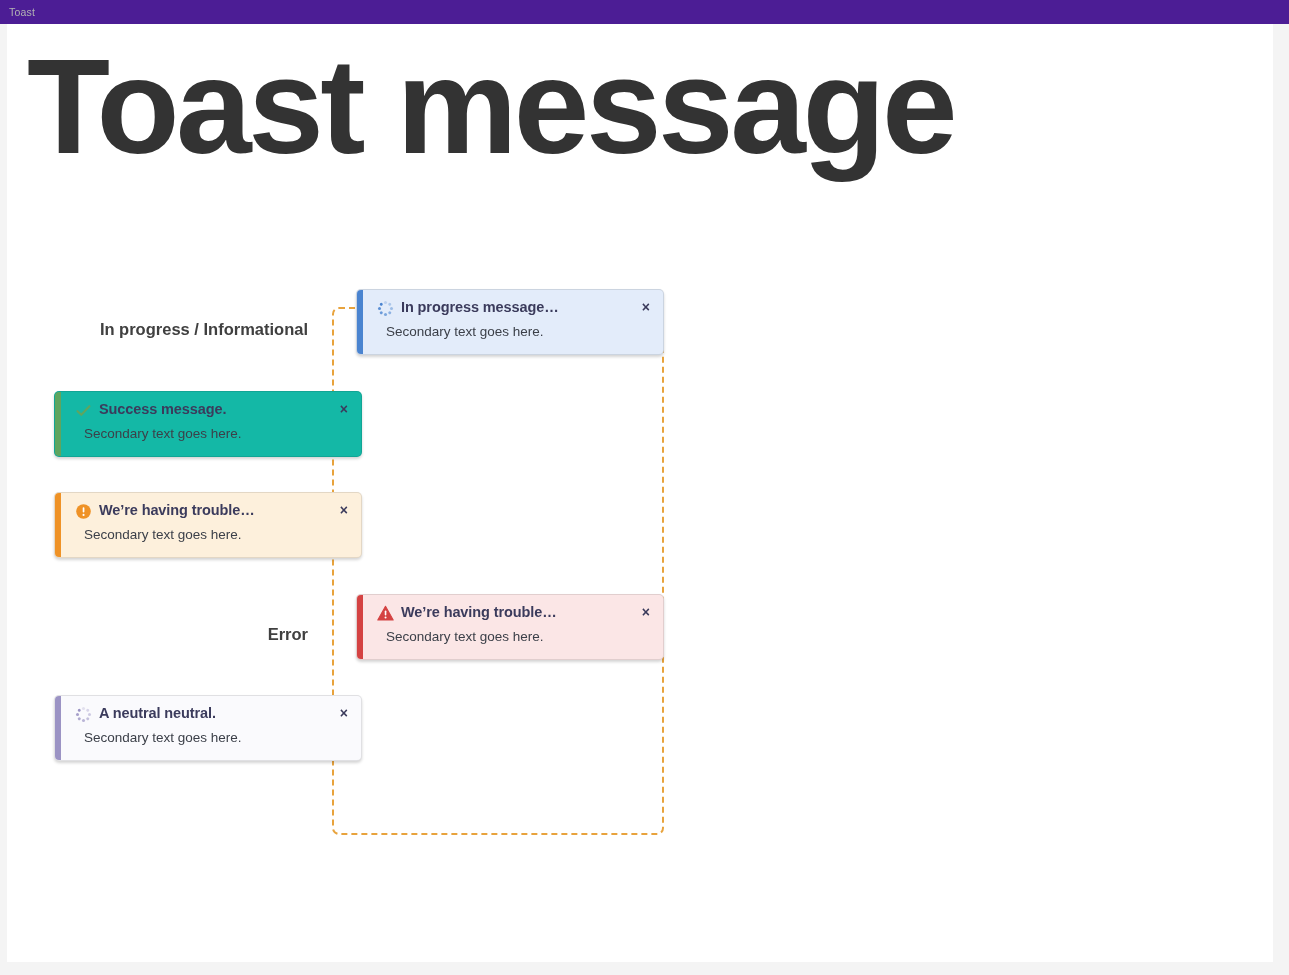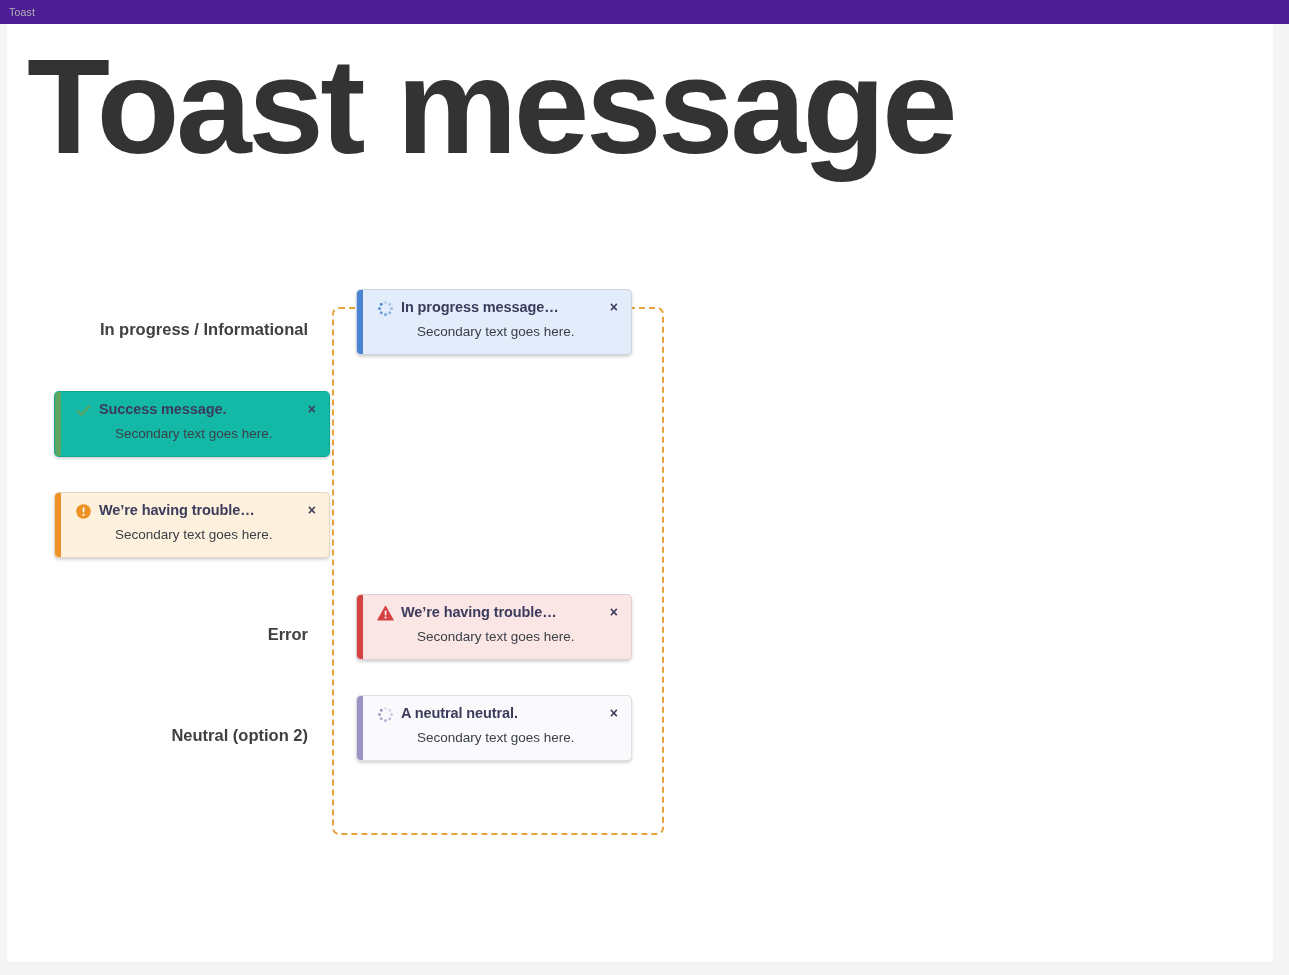--- a/index.html
+++ b/index.html
@@ -98,21 +98,21 @@
 
   
   .toast-slot {
     position: relative;
     padding-left: 47px;
     padding-top: 15px;
   }
 
   .toast {
     position: relative;
-    width: 276px;
+    width: 308px;
     min-height: 66px;
     border-radius: 5px;
     border: 1px solid rgba(0,0,0,0.10);
     box-shadow: 0 2px 3px rgba(0,0,0,0.17);
     overflow: hidden;
     padding: 9px 12px 11px 20px;
   }
   .toast::before {
     content: "";
     position: absolute;
@@ -152,21 +152,21 @@
     line-height: 17px;
     cursor: pointer;
     padding: 0 1px;
   }
 
   .toast-body {
     font-size: 13.5px;
     color: #3c4049;
     line-height: 17px;
     margin-top: 6px;
-    margin-left: 40px;
+    margin-left: 9px;
   }
 
   
   .v-info    { background: #e3ecfa; }
   .v-info::before    { background: #4a84d0; }
   .v-success { background: #14b8a6; }
   .v-success::before { background: #5fa55f; }
   .v-warning { background: #fdf0dc; }
   .v-warning::before { background: #ef9226; }
   .v-error   { background: #fbe6e6; }
@@ -262,21 +262,20 @@
                     <circle cx="8.55" cy="12.6" r="1" fill="#ffffff"></circle>
                   </svg></span>
                 <div class="toast-title">We’re having trouble…</div>
                 <div class="toast-close">×</div>
               </div>
               <div class="toast-body">Secondary text goes here.</div>
             </div>
           </div>
         </div>
         <div class="row">
-          <div class="row-label">Neutral (option 2)</div>
           <div class="toast-slot">
             <div class="toast v-neutral">
               <div class="toast-head">
                 <span class="toast-icon">
                   <span class="spinner-dot" style="background: rgb(155, 147, 196); opacity: 0.25; transform: rotate(0deg);"></span>
                   <span class="spinner-dot" style="background: rgb(155, 147, 196); opacity: 0.36; transform: rotate(45deg);"></span>
                   <span class="spinner-dot" style="background: rgb(155, 147, 196); opacity: 0.46; transform: rotate(90deg);"></span>
                   <span class="spinner-dot" style="background: rgb(155, 147, 196); opacity: 0.57; transform: rotate(135deg);"></span>
                   <span class="spinner-dot" style="background: rgb(155, 147, 196); opacity: 0.68; transform: rotate(180deg);"></span>
                   <span class="spinner-dot" style="background: rgb(155, 147, 196); opacity: 0.79; transform: rotate(225deg);"></span>

